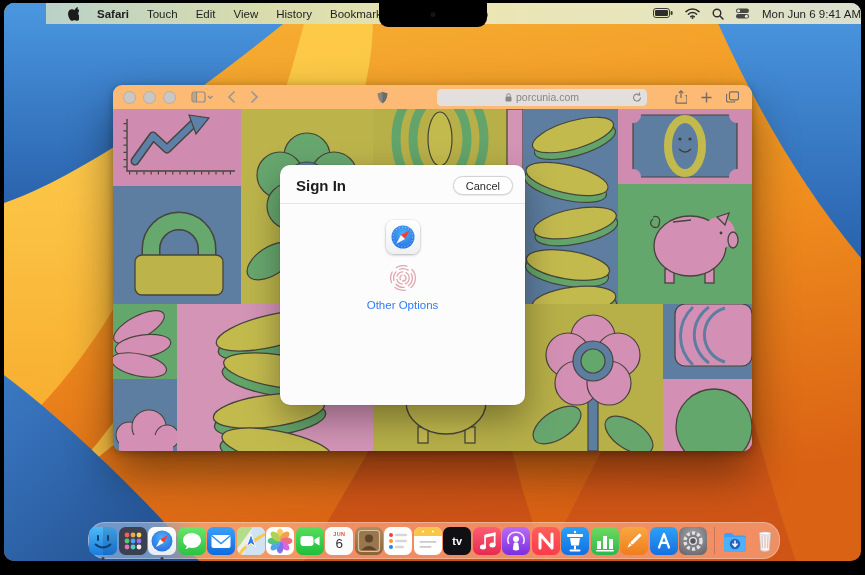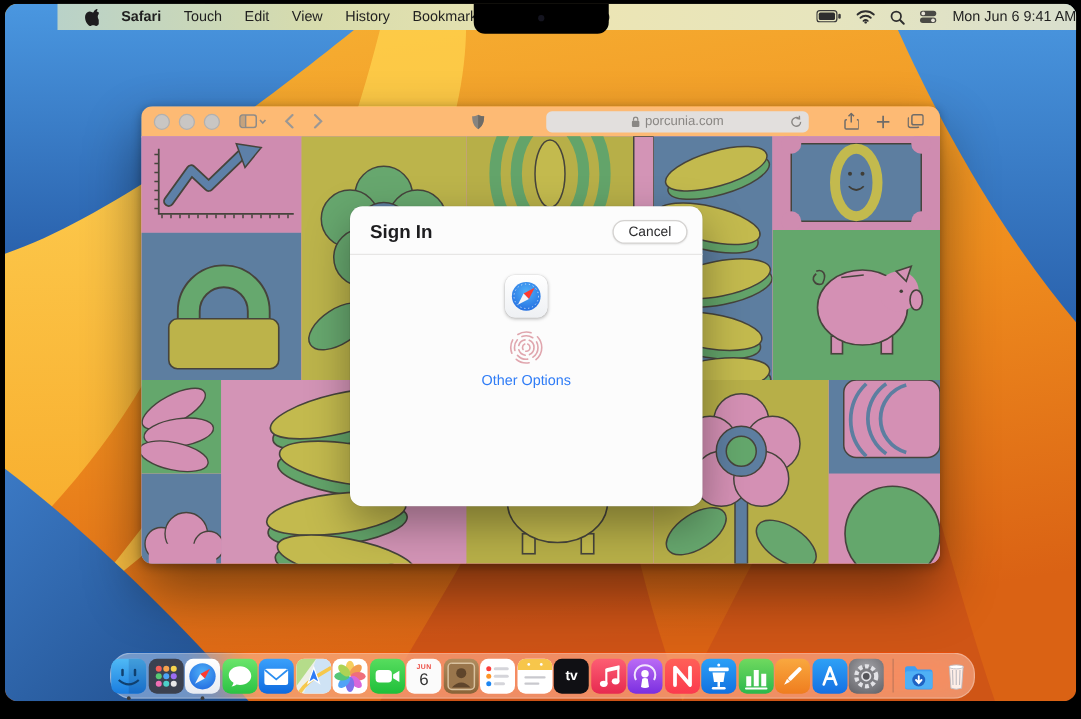--- a/index.html
+++ b/index.html
@@ -31,21 +31,21 @@
   .lights{display:flex;gap:7px;padding:0 8px 0 10px;}
   .light{width:11px;height:11px;border-radius:50%;background:#c9c6c4;border:.5px solid #b3b0ae;}
   .tbicon{color:#8e8b88;display:flex;align-items:center;justify-content:center;padding:0 7px;}
   .tbicon svg{display:block;}
   .addr{flex:0 0 auto;width:210px;height:17px;margin-left:42px;background:#e2dfdd;border-radius:4.5px;
     display:flex;align-items:center;justify-content:center;position:relative;color:#8a8784;font-size:10.5px;}
   .addr .rel{position:absolute;right:5px;top:3px;}
   .tb-right{margin-left:auto;display:flex;align-items:center;padding-right:6px;}
   .content{position:absolute;left:0;top:24px;right:0;bottom:0;background:#d394b6;}
   
-  .dialog{position:absolute;left:276px;top:162px;width:282px;height:240px;background:#fcfcfc;
+  .dialog{position:absolute;left:276px;top:162px;width:245px;height:240px;background:#fcfcfc;
     border-radius:10px;box-shadow:0 14px 34px rgba(0,0,0,.35),0 0 0 .5px rgba(0,0,0,.08);
     z-index:20;display:flex;flex-direction:column;}
   .dlg-head{display:flex;align-items:center;padding:11px 12px 8px 16px;}
   .dlg-title{font-size:15px;font-weight:700;color:#1d1d1f;}
   .btn-cancel{margin-left:auto;font-size:11px;color:#2c2c2e;background:#fff;
     border:1px solid #d4d2d0;border-radius:11px;padding:2.5px 12px;box-shadow:0 .5px 1.5px rgba(0,0,0,.12);}
   .dlg-div{height:1px;background:#e7e6e5;margin:0 0;}
   .saf-badge{width:34px;height:34px;border-radius:8px;margin:16px auto 0;
     background:linear-gradient(#ffffff,#eef0f3);box-shadow:0 1px 3px rgba(0,0,0,.28),0 0 0 .5px rgba(0,0,0,.05);
     display:flex;align-items:center;justify-content:center;}

